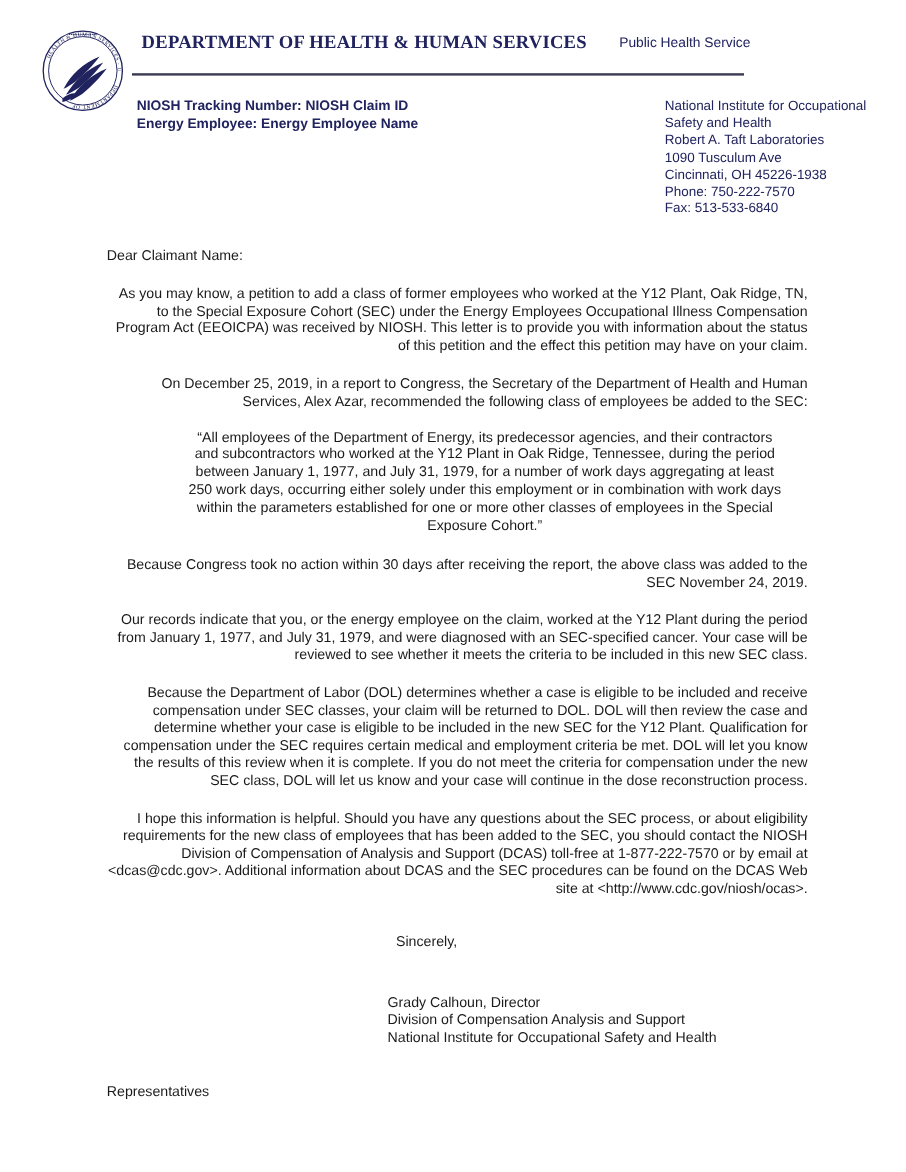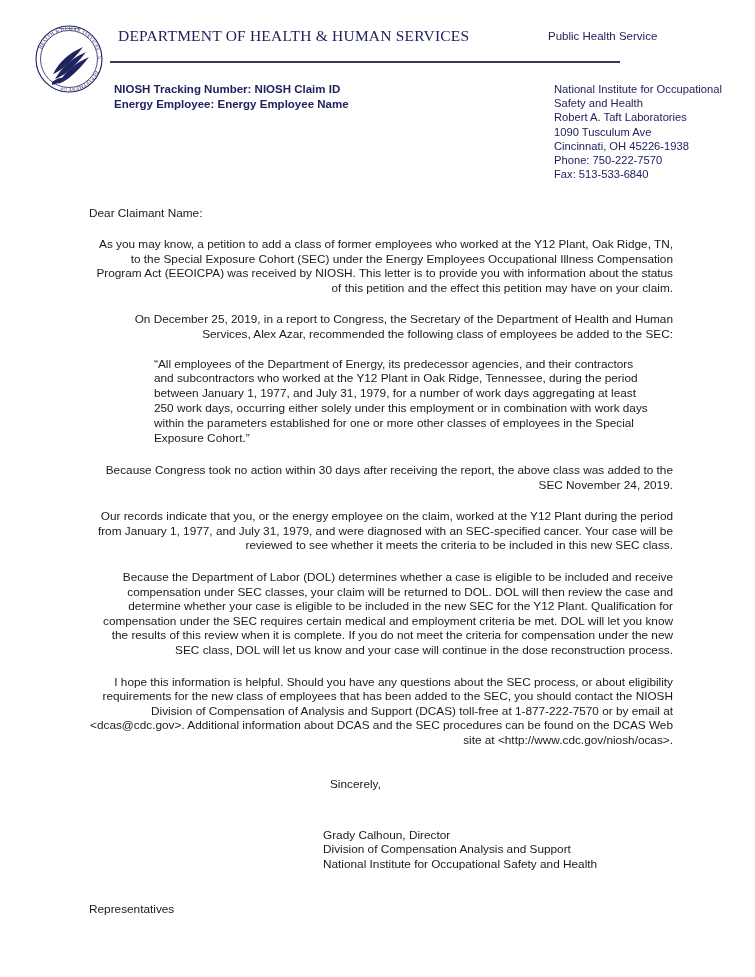--- a/index.html
+++ b/index.html
@@ -37,30 +37,30 @@
     width: 72px;
     height: 74px;
   }
   .hhs-seal svg { display: block; width: 72px; height: 74px; }
 
   .dept-title {
     position: absolute;
     left: 118px;
     top: 27px;
     font-family: "Liberation Serif", serif;
-    font-weight: normal;
+    font-weight: bold;
     font-size: 15.5px;
     letter-spacing: 0.2px;
     color: #20235e;
     white-space: nowrap;
   }
 
   .phs-title {
     position: absolute;
-    left: 548px;
+    left: 516px;
     top: 30px;
     font-size: 11.5px;
     color: #20235e;
     white-space: nowrap;
   }
 
   .header-rule {
     position: absolute;
     left: 110px;
     top: 61px;
@@ -131,20 +131,21 @@
   }
 
   .quote {
     margin: 0;
     margin-left: 154px;
     margin-top: 15px;
     width: 500px;
     font-size: 11.8px;
     line-height: 14.9px;
     color: #1a1a1a;
+    text-align: center;
   }
 
   .sincerely {
     margin-left: 330px;
     margin-top: 29px;
     font-size: 11.8px;
   }
 
   .signature {
     margin-left: 323px;

